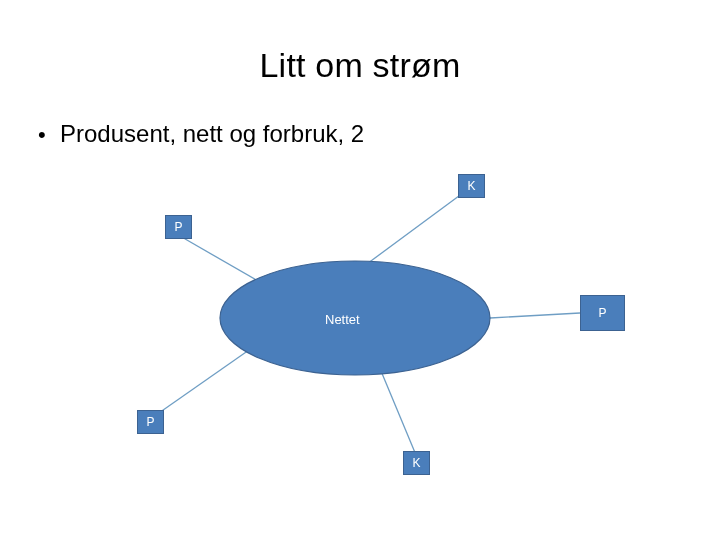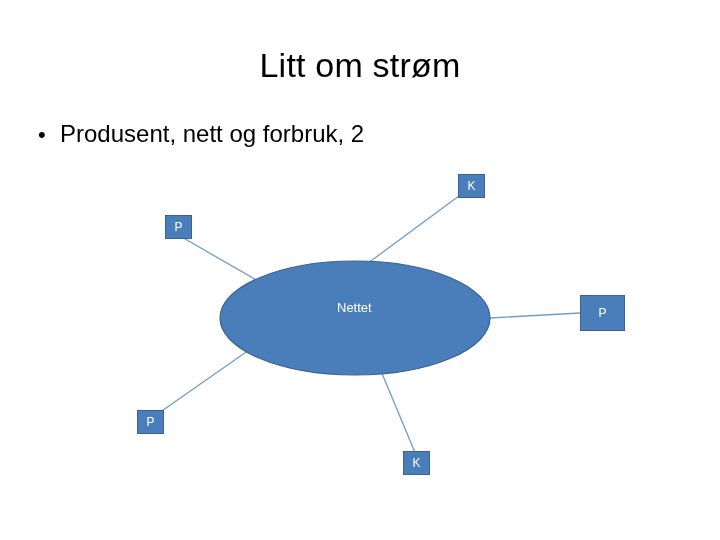--- a/index.html
+++ b/index.html
@@ -93,21 +93,21 @@
 
       <line x1="467" y1="190" x2="356" y2="272" stroke="#6f9ec4" stroke-width="1.3"></line>
       <line x1="180" y1="236" x2="258" y2="281" stroke="#6f9ec4" stroke-width="1.3"></line>
       <line x1="580" y1="313" x2="490" y2="318" stroke="#6f9ec4" stroke-width="1.3"></line>
       <line x1="156" y1="415" x2="249" y2="350" stroke="#6f9ec4" stroke-width="1.3"></line>
       <line x1="416" y1="455" x2="381" y2="371" stroke="#6f9ec4" stroke-width="1.3"></line>
 
       <ellipse cx="355" cy="318" rx="135" ry="57" fill="#4a7ebb" stroke="#3c6291" stroke-width="1.2"></ellipse>
     </svg>
 
-    <div class="ellipse-label" style="left:325px; top:300px;margin-left:12px;">Nettet</div>
+    <div class="ellipse-label" style="left:325px; top:312px;">Nettet</div>
 
     <div class="node-box" style="left:458px; top:174px; width:27px; height:24px;">
       <span>K</span>
     </div>
 
     <div class="node-box" style="left:165px; top:215px; width:27px; height:24px;">
       <span>P</span>
     </div>
 
     <div class="node-box" style="left:580px; top:295px; width:45px; height:36px;">

